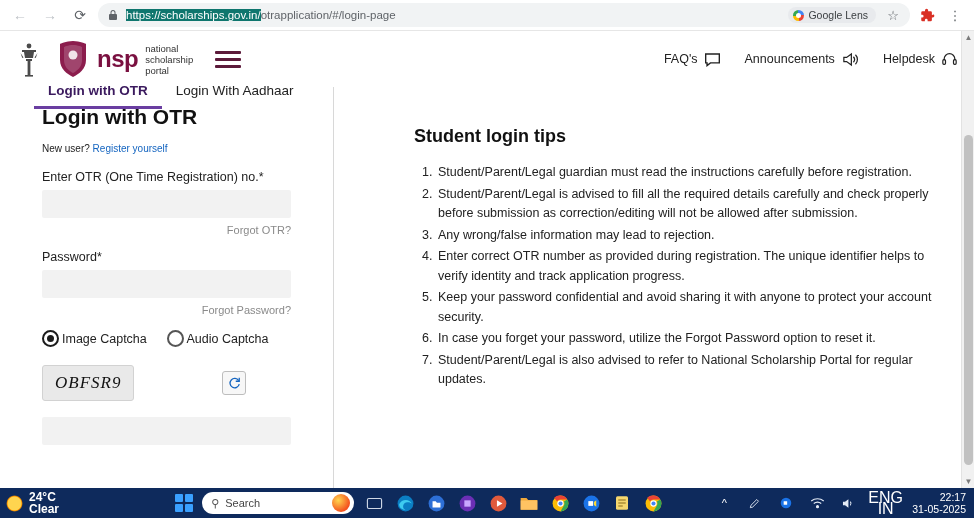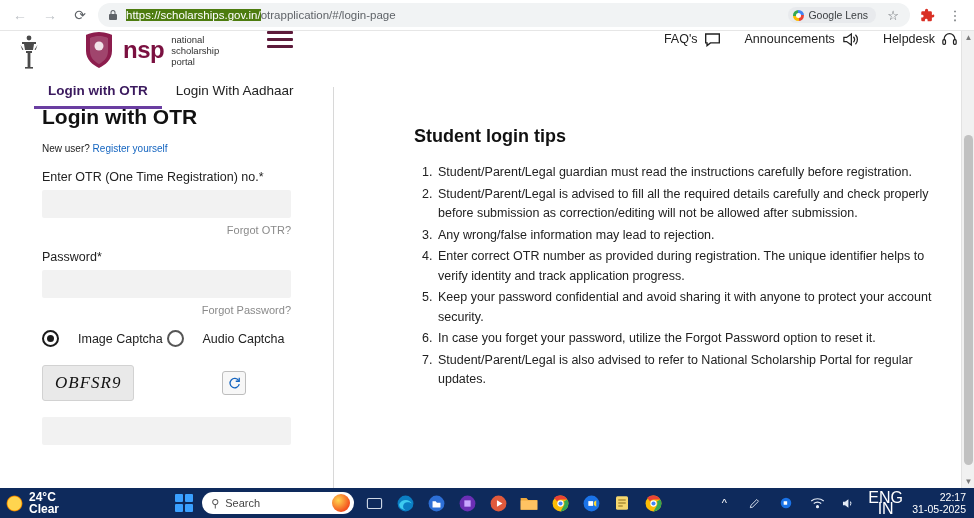--- a/index.html
+++ b/index.html
@@ -48,21 +48,21 @@
     color:#5f6368;
   }
   .url-text {
     font-size: 11.5px;
     color: #202124;
     white-space: nowrap;
     overflow: hidden;
     flex: 1 1 auto;
   }
   .url-text .sel {
-    background: #4d7c0f;
+    background: #0f766e;
     color: #ffffff;
   }
   .url-text .rest { color: #5f6368; }
   .lens-pill {
     display: flex; align-items: center; gap: 4px;
     background: #e8eaed;
     border-radius: 11px;
     padding: 2px 8px 2px 5px;
     font-size: 10.5px;
     color: #3c4043;
@@ -90,24 +90,23 @@
     position: absolute;
     top: 31px; left: 0; right: 0; bottom: 30px;
     background: #ffffff;
     overflow: hidden;
   }
 
   
   .site-header {
     height: 56px;
     display: flex;
-    align-items: flex-start;
+    align-items: center;
     padding: 0 16px;
     position: relative;
-    gap: 26px;
   }
   .emblem {
     width: 26px; height: 40px;
     display:flex; align-items:flex-end; justify-content:center;
     margin-right: 14px;
   }
   .brand {
     display: flex;
     align-items: center;
     gap: 7px;
@@ -220,21 +219,21 @@
   }
   .radio-row {
     display: flex;
     align-items: center;
     gap: 0;
     margin: 14px 0 18px 0;
   }
   .radio-opt {
     display: flex;
     align-items: center;
-    gap: 19px;
+    gap: 3px;
     font-size: 12.5px;
     color: #222;
     width: 157px;
   }
   .radio {
     width: 17px; height: 17px;
     border: 2px solid #555;
     border-radius: 50%;
     position: relative;
     flex: 0 0 auto;

